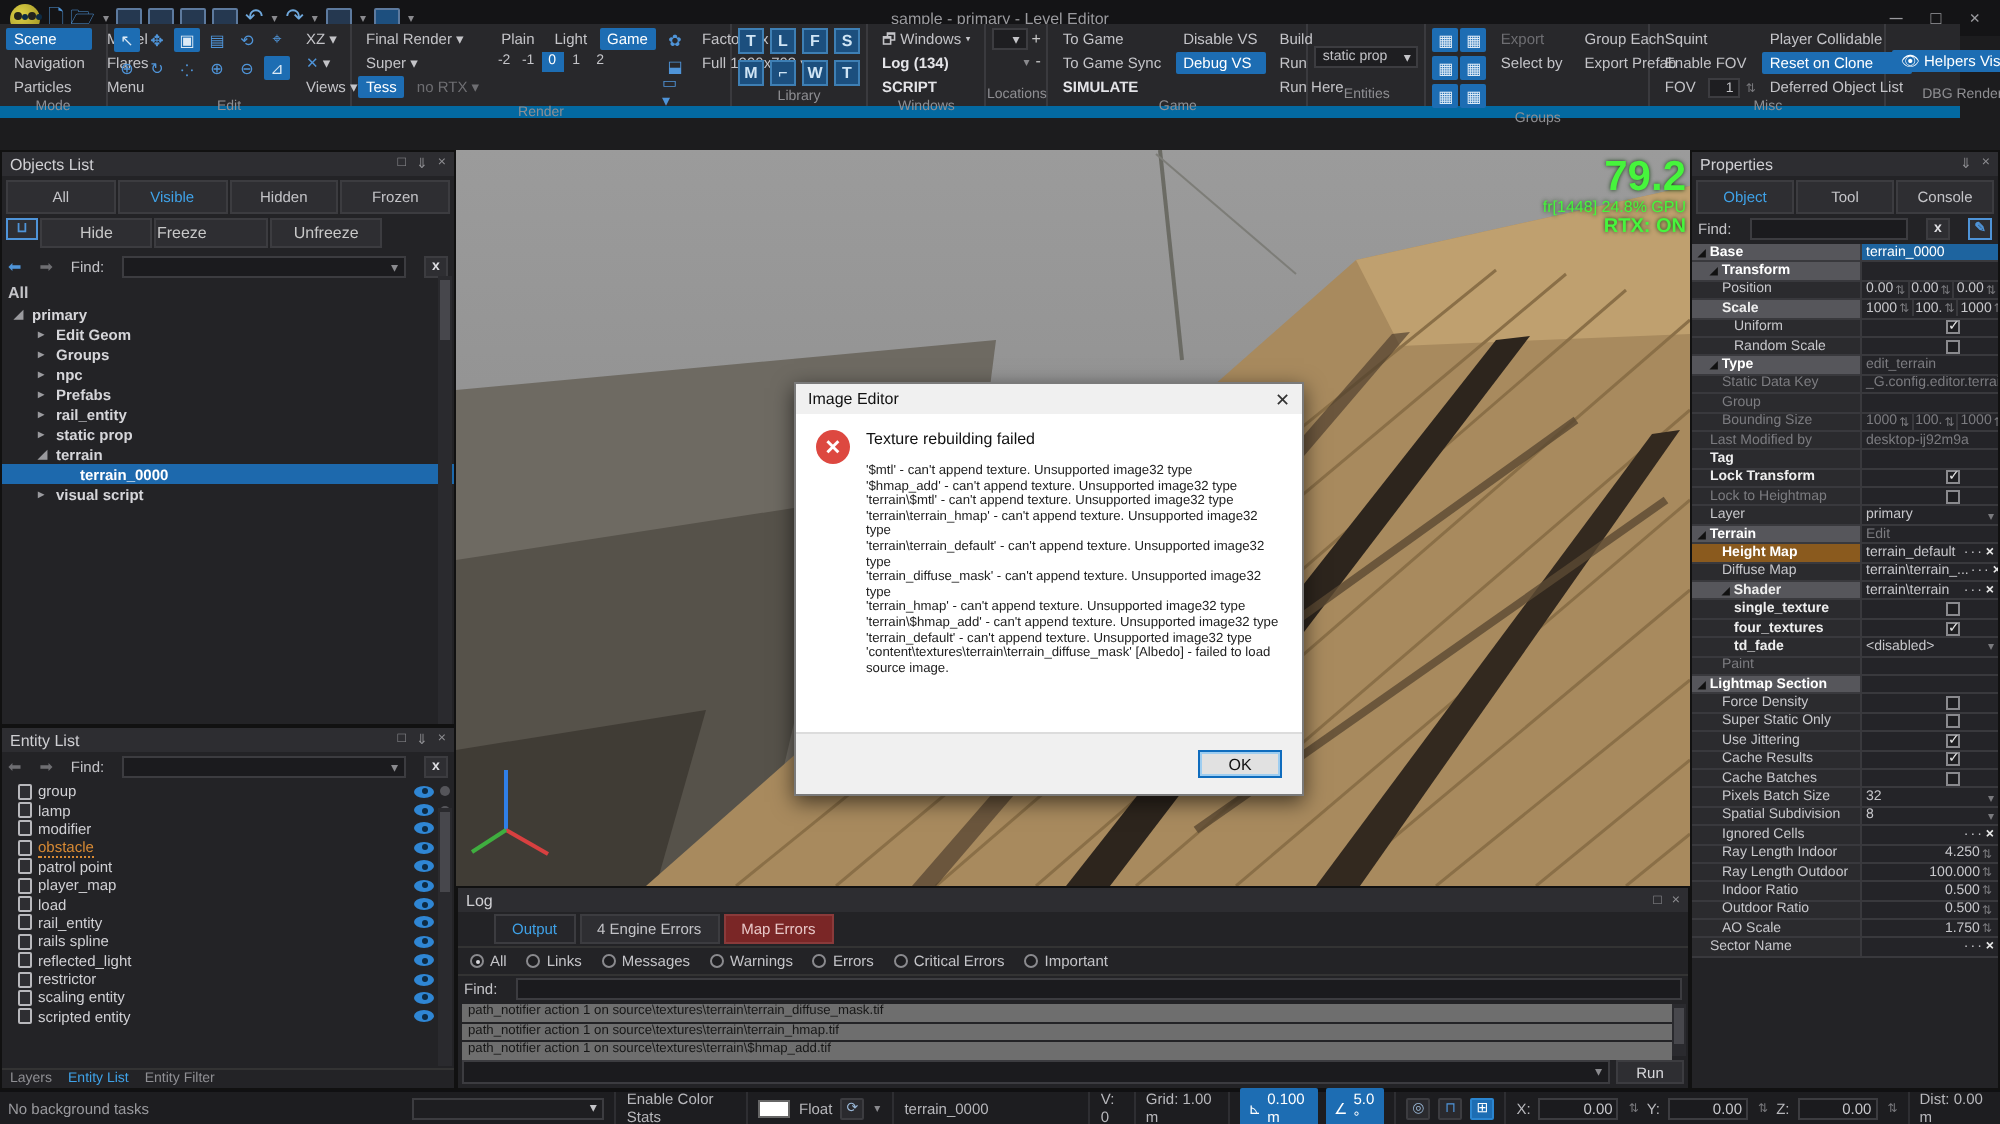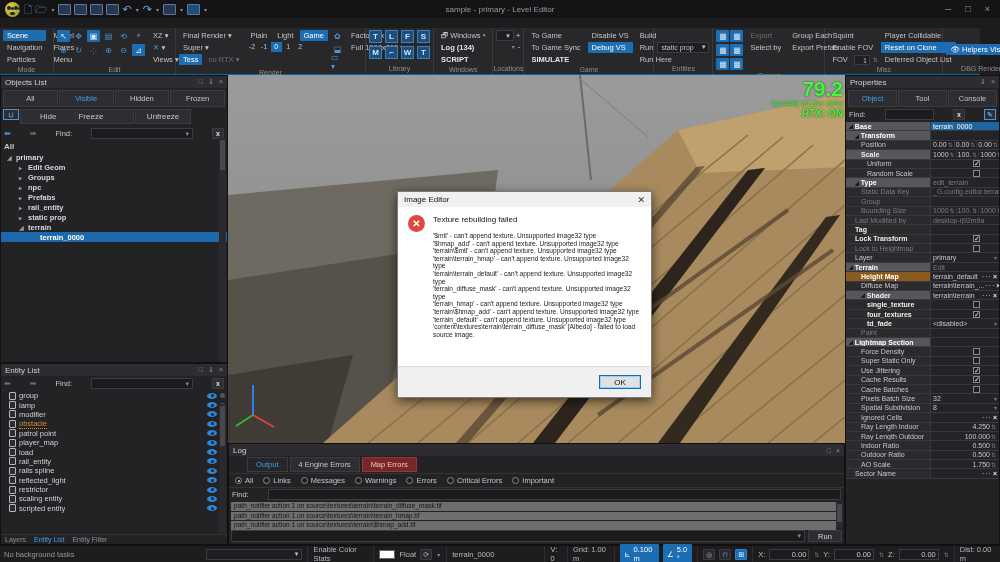--- a/index.html
+++ b/index.html
@@ -19,21 +19,21 @@
   .qicon { width:13px; height:11px; border:1px solid #5d7a9e; background:#253850; border-radius:1px; }
   .qglyph { color:#4f94d8; font-size:10px; line-height:11px; }
   .caret { color:#8a8a8e; font-size:6px; margin:0 1px; }
   .wintitle { position:absolute; left:0; right:0; text-align:center; color:#9a9a9e; font-size:8px; top:5px; pointer-events:none; }
   .winbtns { margin-left:auto; display:flex; gap:14px; padding-right:10px; color:#9a9a9e; font-size:9px; z-index:2; }
   
   .menurow { position:absolute; left:0; top:18px; width:1000px; height:10px; background:#1c1c1e; display:flex; align-items:flex-end; padding-left:28px; gap:2px; }
   .mtab { padding:1px 10px; font-size:7.5px; color:#a8a8ac; }
   .mtab.active { background:#34343a; color:#e8dcae; border-radius:2px 2px 0 0; }
   
-  .ribbon { position:absolute; left:0; top:28px; width:980px; height:47px; background:#28282b; display:flex; border-bottom:1px solid #0369a1; }
+  .ribbon { position:absolute; left:0; top:12px; width:980px; height:47px; background:#28282b; display:flex; border-bottom:6px solid #0369a1; }
   .rgroup { display:flex; flex-direction:column; border-right:1px solid #3a3a3e; position:relative; }
   .rgbody { flex:1; display:flex; padding:2px 3px 0 3px; gap:3px; }
   .rglabel { height:10px; text-align:center; color:#8f8f93; font-size:7px; line-height:9px; }
   .vcol { display:flex; flex-direction:column; justify-content:flex-start; gap:1px; }
   .rbtn { padding:1px 4px; font-size:7.5px; color:#c4c4c8; white-space:nowrap; border-radius:1px; line-height:9px; }
   .rbtn.sel { background:#1d6db3; color:#fff; }
   .rbtn.bold { font-weight:bold; color:#e4e4e8; }
   .rbtn.dim { color:#6e6e72; }
   .icongrid { display:grid; grid-template-columns:repeat(6,14px); grid-auto-rows:13px; gap:1px; }
   .tico { width:13px; height:12px; display:flex; align-items:center; justify-content:center; color:#4f94d8; font-size:8px; border-radius:1px; }
@@ -47,21 +47,21 @@
   .gicons { display:grid; grid-template-columns:repeat(2,13px); grid-auto-rows:13px; gap:1px; }
   .spinbox { background:#1e1e21; border:1px solid #3c3c40; min-width:16px; text-align:right; padding:0 2px; font-size:7px; height:10px; line-height:9px; color:#c4c4c8; }
   .updn { color:#7a7a7e; font-size:6px; margin-left:1px; }
   
   .panel { position:absolute; background:#232326; border:1px solid #111; }
   .ptitle { height:12px; background:#2d2d31; display:flex; align-items:center; padding:0 4px; color:#cfcfd3; font-size:8px; }
   .ptbtns { margin-left:auto; display:flex; gap:5px; color:#8f8f93; font-size:7px; }
   .seg { display:flex; }
   .seg .sbtn { flex:1; text-align:center; padding:3px 0; background:#2e2e32; border:1px solid #3c3c40; color:#c4c4c8; font-size:7.5px; }
   .seg .sbtn.activeblue { color:#3fa2e8; }
-  .findrow { display:flex; align-items:center; gap:19px; padding:2px 3px; }
+  .findrow { display:flex; align-items:center; gap:9px; padding:2px 3px; }
   .findrow .navarr { font-size:8px; }
   .findrow .back { color:#4f94d8; } .findrow .fwd { color:#6e6e72; }
   .findlabel { color:#c4c4c8; font-size:7.5px; }
   .findinput { flex:1; background:#1b1b1e; border:1px solid #3c3c40; height:11px; display:flex; align-items:center; justify-content:flex-end; padding:0 3px; color:#8a8a8e; font-size:7px; }
   .xbtn { width:12px; height:11px; background:#2e2e32; border:1px solid #3c3c40; color:#e0e0e4; text-align:center; line-height:10px; font-size:7px; font-weight:bold; }
   
   .trow { height:10px; display:flex; align-items:center; gap:3px; color:#d6d6da; font-weight:bold; font-size:7.5px; white-space:nowrap; }
   .trow .arr { color:#9a9a9e; font-size:6px; width:6px; }
   .trow.sel { background:#1d69ad; color:#fff; }
   .rootlabel { padding:1px 3px; color:#c4c4c8; font-weight:bold; }
@@ -479,20 +479,24 @@
           <span class="tlabel">static prop</span>
         </div>
         <div class="trow" style="padding-left: 18px;">
           <span class="arr">◢</span>
           <span class="tlabel">terrain</span>
         </div>
         <div class="trow sel" style="padding-left: 30px;">
           <span class="arr"> </span>
           <span class="tlabel">terrain_0000</span>
         </div>
+        <div class="trow" style="padding-left: 18px;">
+          <span class="arr">▸</span>
+          <span class="tlabel">visual script</span>
+        </div>
       </div>
     <div class="vscroll" style="top:62px">
         <div class="thumb"></div>
       </div>
   </div>
 
   <div class="panel" style="left:0;top:363px;width:228px;height:182px">
     <div class="ptitle">
         <span>Entity List</span>
       <div class="ptbtns">

